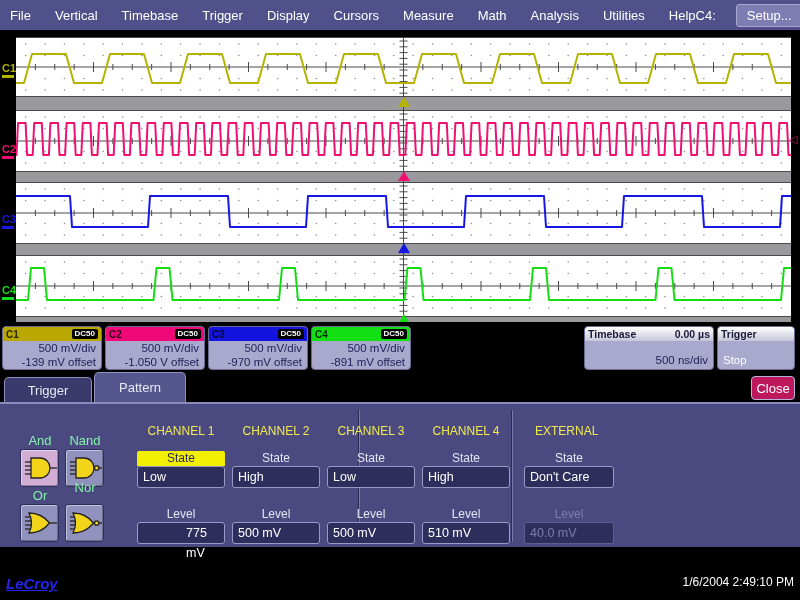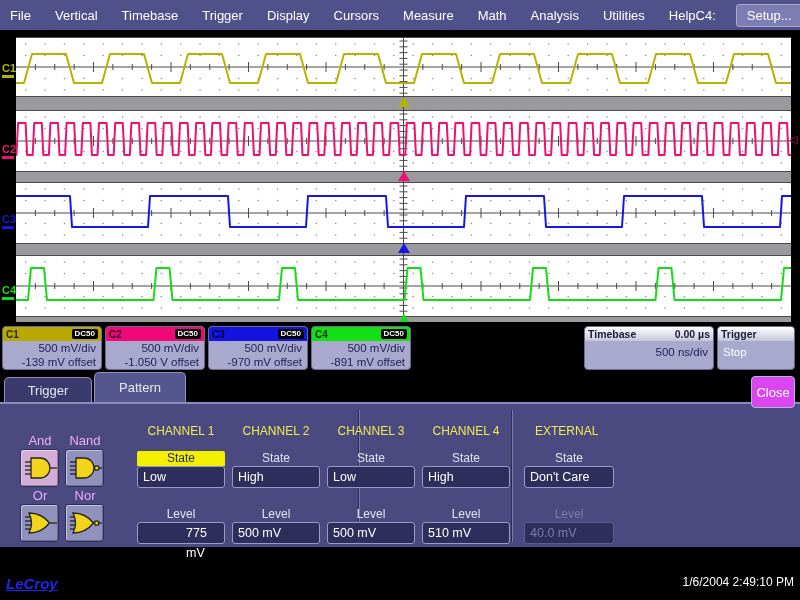--- a/index.html
+++ b/index.html
@@ -34,38 +34,38 @@
   .descbox .hdr { height:14px; display:flex; justify-content:space-between; align-items:center;
                   padding:0 3px; font-size:10px; font-weight:bold; color:rgba(0,0,0,.78); }
   .coupling-badge { background:#000; color:#fff; font-size:8px; font-weight:bold; padding:0 3px;
                     border-radius:2px; line-height:10px; }
   .descbox .ln { font-size:11.5px; color:#22225a; text-align:right; padding-right:5px; line-height:14px; }
   .infobox { position:absolute; top:1px; height:44px; background:#a9a9cd; border-radius:4px;
              border:1px solid #6a6a92; overflow:hidden; }
   .infobox .hdr { height:14px; background:linear-gradient(#ffffff,#c6c6da); display:flex;
                   justify-content:space-between; align-items:center; padding:0 3px;
                   font-size:10.5px; font-weight:bold; color:#1a1a3a; border-radius:3px 3px 0 0; }
-  .infobox .ln { font-size:11.5px; color:#22225a; line-height:14px; padding:4px 5px;
+  .infobox .ln { font-size:11.5px; color:#22225a; line-height:14px; padding:12px 5px;
                  display:flex; justify-content:space-between; }
   .infobox .ln.white { color:#fff; justify-content:flex-start;text-align:right; }
 
   
   .dialog { position:absolute; left:0; top:372px; width:800px; height:203px; background:#000; }
   .tab { position:absolute; border:1px solid #9090c0; border-bottom:none; border-radius:5px 5px 0 0;
          color:#e8e8f4; font-size:13px; display:flex; align-items:center; justify-content:center; }
   .tab.inactive { left:4px; top:5px; width:88px; height:25px; background:#3a3a6c; }
   .tab.active { left:94px; top:0px; width:92px; height:30px; background:#56568e; z-index:3; }
-  .close-btn { position:absolute; right:5px; top:4px; width:44px; height:32px; background:#d946ef;
+  .close-btn { position:absolute; right:5px; top:4px; width:44px; height:24px; background:#be185d;
                border:1px solid #b4b4da; border-radius:4px; color:#fff; font-size:13px;
                display:flex; align-items:center; justify-content:center; z-index:3; }
   .panel { position:absolute; left:0; top:30px; width:800px; height:145px; background:#4a4a80;
            border-top:2px solid #8a8abc; }
   .vdivider { position:absolute; top:6px; width:2px; height:132px;
               background:linear-gradient(90deg,#2b2b55 50%,#7a7aae 50%); }
-  .gate-label { position:absolute; width:40px; text-align:center; color:#f0abfc; font-size:13px; }
+  .gate-label { position:absolute; width:40px; text-align:center; color:#86efac; font-size:13px; }
   .gate-btn { position:absolute; width:39px; height:38px; border:1px solid #2e2e5a; border-radius:3px;
               box-shadow:inset 1px 1px 0 rgba(255,255,255,.45), inset -1px -1px 0 rgba(0,0,0,.25);
               display:flex; align-items:center; justify-content:center; }
   .gate-btn.sel { background:#d2aed6; }
   .gate-btn.unsel { background:#9191bd; }
   .col-header { position:absolute; width:88px; text-align:center; color:#f0e952; font-size:12px; font-weight:normal; }
   .field-label { position:absolute; width:88px; text-align:center; color:#e4e4f2; font-size:12px; height:15px; line-height:15px; }
   .field-label.hl { background:#f2ef00; color:#2a2a5a; border-radius:2px 2px 0 0; }
   .field-label.dim { color:#7d7da8; }
   .field-box { position:absolute; width:88px; height:22px; background:#2e2e5c; border:1px solid #9a9ac6;
@@ -1108,21 +1108,21 @@
             <g stroke="#222222" stroke-width="1.3">
               <line x1="2" y1="6" x2="9" y2="6"></line>
               <line x1="2" y1="10" x2="9" y2="10"></line>
               <line x1="2" y1="14" x2="9" y2="14"></line>
               <line x1="2" y1="18" x2="9" y2="18"></line>
               <line x1="27" y1="12" x2="34" y2="12"></line>
               <path d="M6,2 C14,2 21,5 26.5,12 C21,19 14,22 6,22 C9.5,15 9.5,9 6,2 Z" fill="#f2d51b"></path>
             </g>
           </svg>
         </div>
-        <div class="gate-label" style="left:65px; top:84px;">Nor</div>
+        <div class="gate-label" style="left:65px; top:76px;">Nor</div>
         <div class="gate-btn unsel" style="left:65px; top:100px;">
           <svg width="34" height="24" viewBox="0 0 34 24">
             <g stroke="#222222" stroke-width="1.3">
               <line x1="2" y1="6" x2="9" y2="6"></line>
               <line x1="2" y1="10" x2="9" y2="10"></line>
               <line x1="2" y1="14" x2="9" y2="14"></line>
               <line x1="2" y1="18" x2="9" y2="18"></line>
               <line x1="31" y1="12" x2="34" y2="12"></line>
               <path d="M5,2 C13,2 20,5 25.5,12 C20,19 13,22 5,22 C8.5,15 8.5,9 5,2 Z" fill="#f2d51b"></path>
               <circle cx="28.7" cy="12" r="2.2" fill="#f2d51b"></circle>

